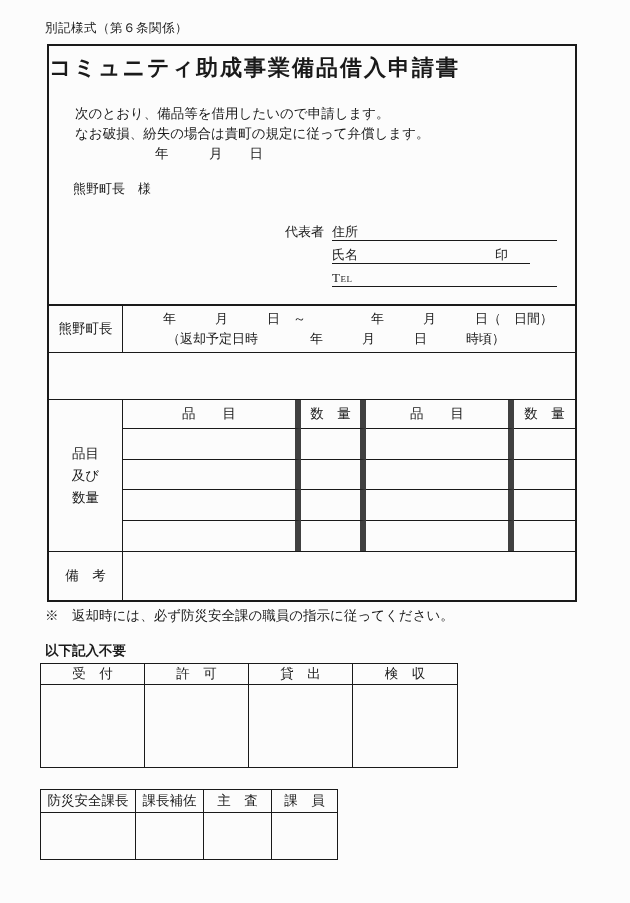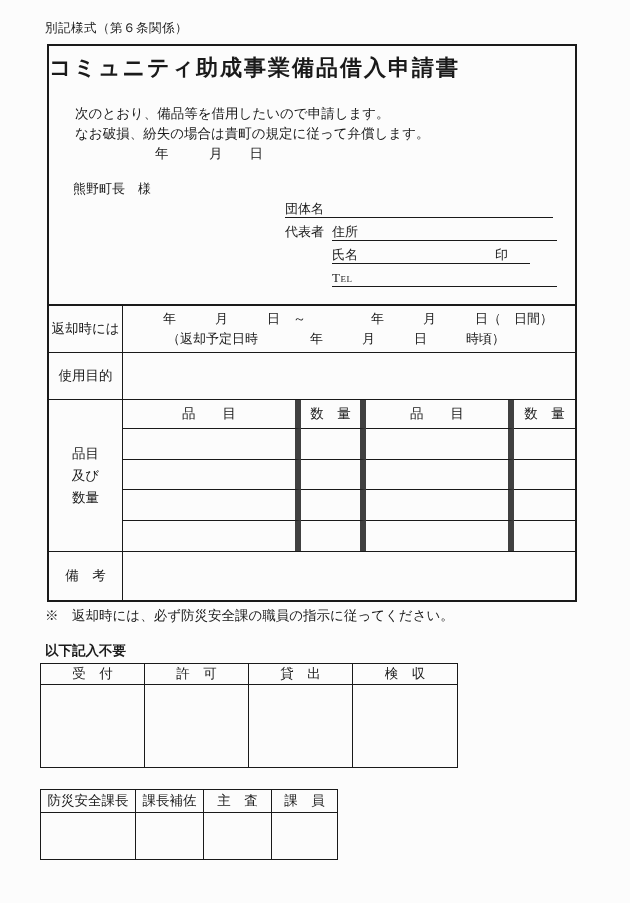--- a/index.html
+++ b/index.html
@@ -106,51 +106,47 @@
 
     <div class="intro">
       <div>次のとおり、備品等を借用したいので申請します。</div>
       <div>なお破損、紛失の場合は貴町の規定に従って弁償します。</div>
     </div>
 
     <div class="date-line">年　　　月　　日</div>
 
     <div class="addressee">熊野町長　様</div>
 
-    <div class="app-row row-org">
-      <span class="ul w268"><span>団体名</span></span>
-    </div>
 
     <div class="app-row row-rep">
       <span class="rep-label">代表者</span><span class="ul w225"><span>住所</span></span>
     </div>
 
     <div class="app-row row-tel">
       <span class="ul w225"><span class="tel-label">Tel</span></span>
     </div>
 
     <div class="app-row row-name">
       <span class="ul name-line">
           <span>氏名</span>
           <span class="seal">印</span>
         </span>
     </div>
 
     <div class="form-table">
 
       <div class="ft-row r-datetime">
-        <div class="ft-label">返却時には</div>
+        <div class="ft-label">熊野町長</div>
         <div class="ft-content dt-lines">
           <div class="dt-l1">年　　　月　　　日　～　　　　　年　　　月　　　日（　日間）</div>
           <div class="dt-l2">（返却予定日時　　　　年　　　月　　　日　　　時頃）</div>
         </div>
       </div>
 
       <div class="ft-row r-purpose">
-        <div class="ft-label">使用目的</div>
         <div class="ft-content"></div>
       </div>
 
       <div class="ft-row r-items">
         <div class="ft-label">
           <div>品目</div>
           <div>及び</div>
           <div>数量</div>
         </div>
         <div class="ft-content">

